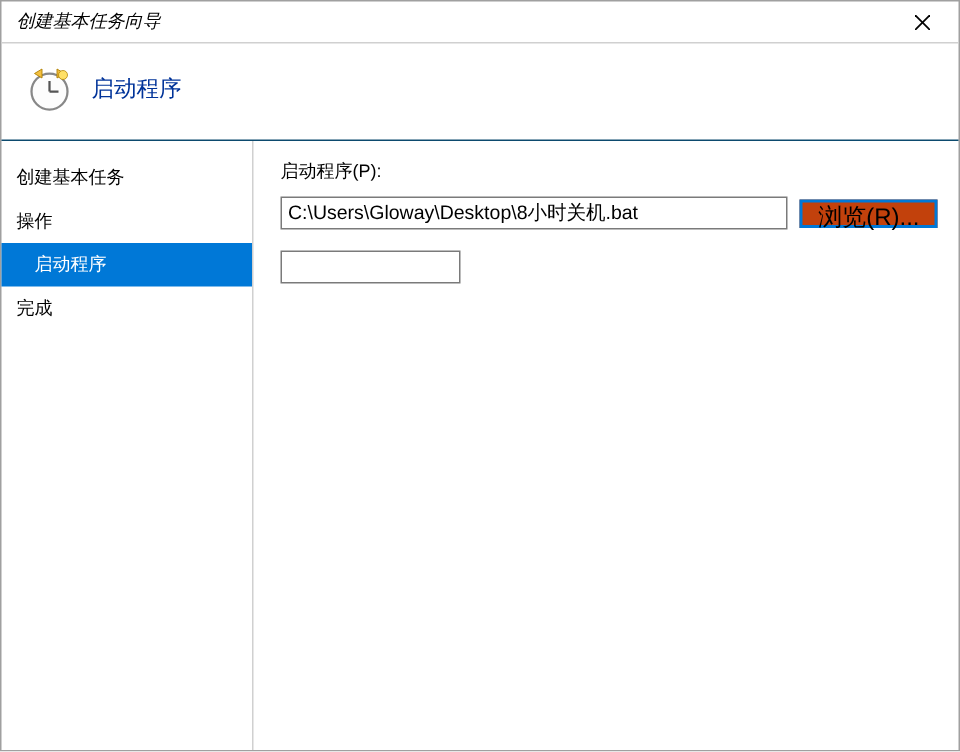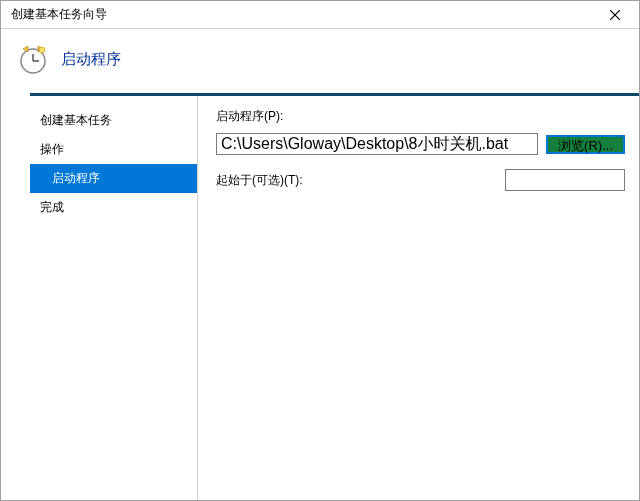--- a/index.html
+++ b/index.html
@@ -19,20 +19,21 @@
       display: flex;
       flex-direction: column;
       background: #fff;
     }
     .titlebar {
       height: 28px;
       display: flex;
       align-items: center;
       padding: 0 6px 0 10px;
       border-bottom: 1px solid #d0d0d0;
+      font-style: italic;
     }
     .titlebar-title {
       flex: 1;
       font-size: 12px;
     }
     .close-btn {
       width: 36px;
       height: 100%;
       display: flex;
       align-items: center;
@@ -54,22 +55,21 @@
       align-items: center;
       justify-content: center;
     }
     .header-title {
       font-size: 15px;
       color: #003399;
     }
     .body-area {
       flex: 1;
       display: flex;
-      border-top: 3px solid #0c4a6e;
-      margin-left: 29px;
+      border-top: 1px solid #0c4a6e;
     }
     .sidebar {
       width: 168px;
       border-right: 1px solid #d0d0d0;
       padding-top: 10px;
     }
     .sidebar-item {
       padding: 6px 10px;
       color: #000;
     }
@@ -92,29 +92,29 @@
       display: flex;
       align-items: center;
       gap: 8px;
       margin-bottom: 14px;
     }
     .program-input {
       flex: 1;
       height: 22px;
       border: 1px solid #7a7a7a;
       padding: 2px 4px;
-      font-size: 16px;
+      font-size: 13px;
       font-family: inherit;
     }
     .browse-btn {
       height: 19px;
       padding: 0 10px;
       border: 2px solid #0078d7;
-      background: #15803d;
-      font-size: 13px;
+      background: #c2410c;
+      font-size: 16px;
       font-family: inherit;
       cursor: default;
     }
     .opt-row {
       display: flex;
       align-items: center;
       margin-bottom: 14px;
     }
     .opt-label {
       flex: 1;
@@ -180,21 +180,20 @@
 
       <div class="field-label">启动程序(P):</div>
 
       <div class="program-row">
         <input class="program-input" type="text" value="C:\Users\Gloway\Desktop\8小时关机.bat" style="">
         <button class="browse-btn">浏览(R)...</button>
       </div>
 
 
       <div class="opt-row">
-        <div class="opt-label">起始于(可选)(T):</div>
         <input class="opt-input" type="text" value="" style="">
       </div>
 
     </div>
 
   </div>
 
 </div>
 
 </body></html>

